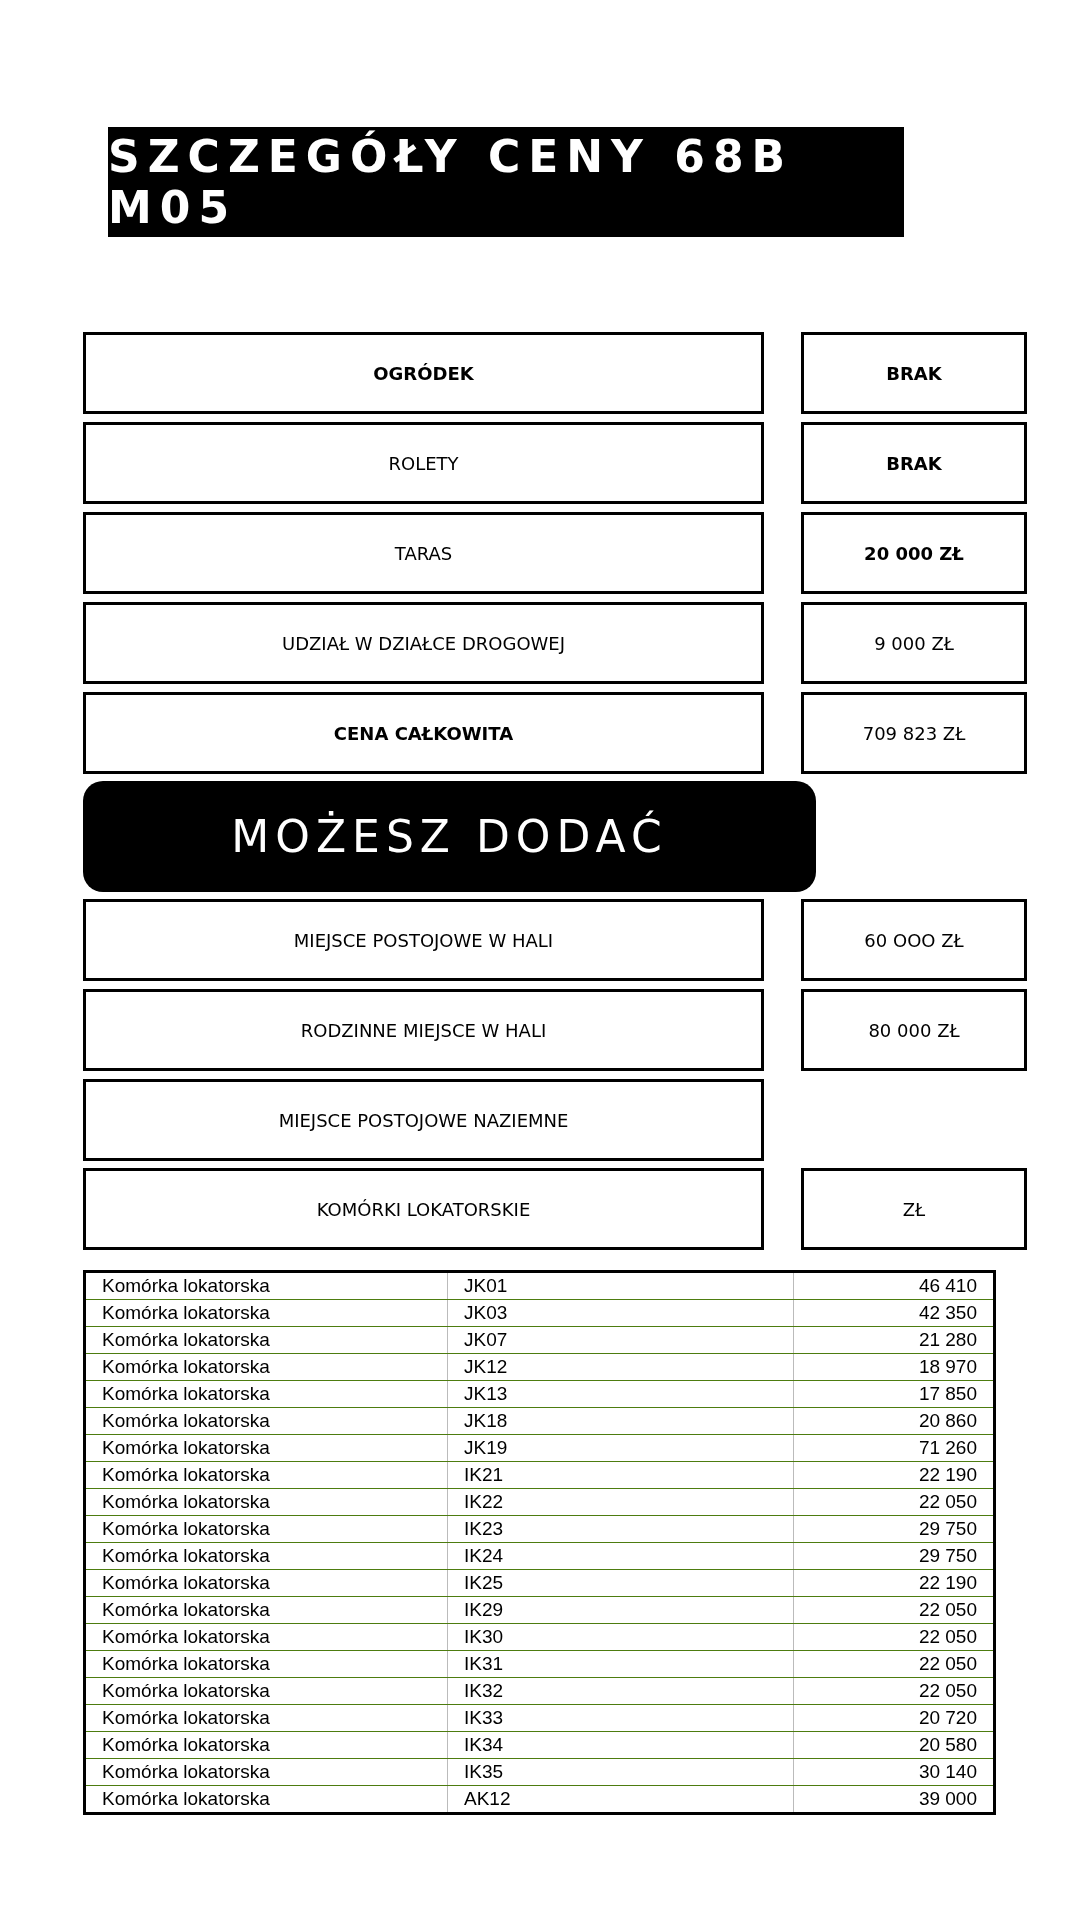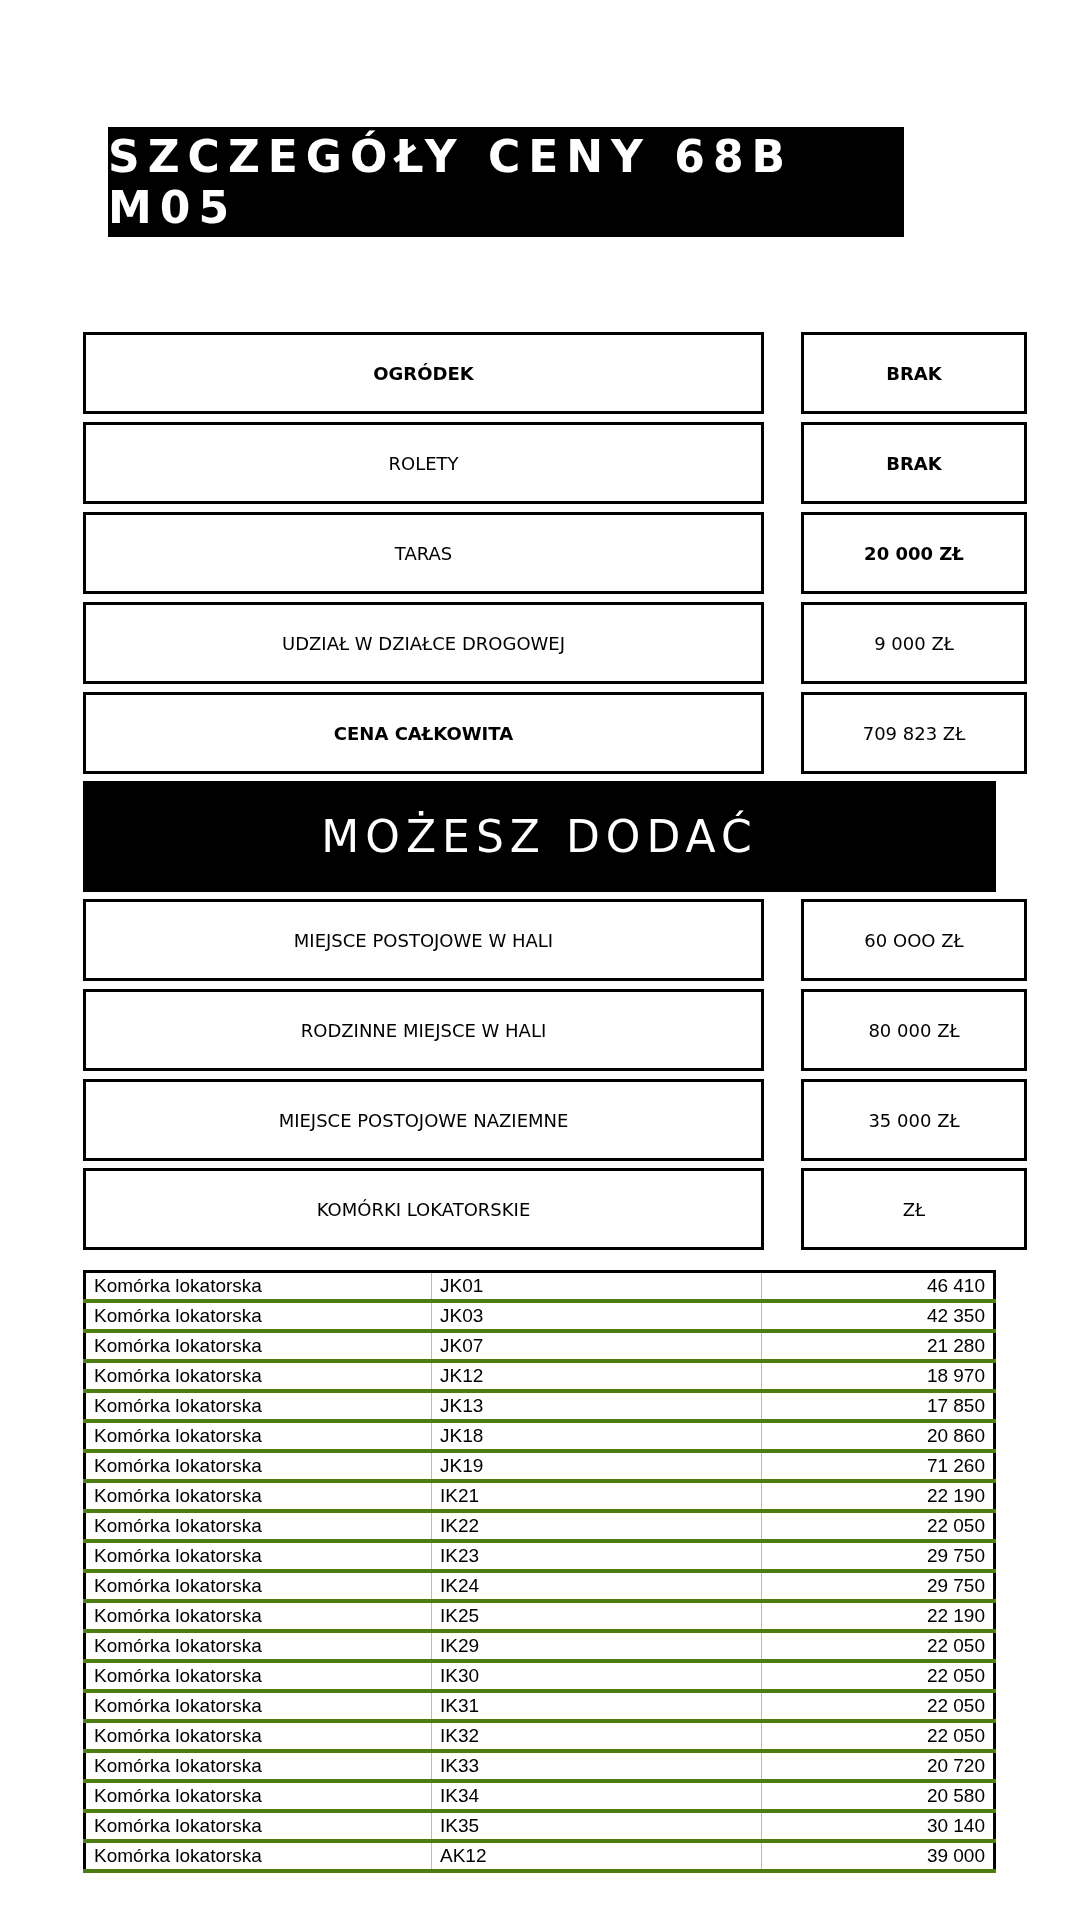--- a/index.html
+++ b/index.html
@@ -4,24 +4,24 @@
 <style>
   html, body { margin:0; padding:0; background:#ffffff; }
   body { width:1080px; height:1920px; position:relative; overflow:hidden; font-family:"DejaVu Sans", sans-serif; color:#000; }
   .title-box { position:absolute; left:108px; top:127px; width:796px; height:110px; background:#000; display:flex; align-items:center; justify-content:center; }
   .title-box span { color:#fff; font-size:44px; font-weight:bold; letter-spacing:8px; }
   .row { position:absolute; left:83px; width:913px; height:82px; }
   .cell { position:absolute; top:0; height:82px; box-sizing:border-box; border:3px solid #000; display:flex; align-items:center; justify-content:center; font-size:18px; background:#fff; }
   .cell.label { left:0; width:681px; }
   .cell.value { left:718px; width:226px; }
   .bold { font-weight:bold; }
-  .banner { position:absolute; left:83px; top:781px; width:913px; height:111px; background:#000; display:flex; align-items:center; justify-content:center; }
+  .banner { position:absolute; left:83px; top:781px; width:733px; height:111px; background:#000; display:flex; align-items:center; justify-content:center;border-radius:20px; }
   .banner span { color:#fff; font-size:44px; font-weight:normal; letter-spacing:6px; font-family:"DejaVu Sans", sans-serif; }
   .storage-table { position:absolute; left:83px; top:1270px; width:913px; box-sizing:border-box; border:3px solid #000; border-collapse:collapse; font-family:"Liberation Sans", sans-serif; font-size:19px; }
-  .storage-table td { height:26px; padding:0 8px; border-bottom:4px solid #4d7c0f; border-right:1px solid #bbb; white-space:nowrap; line-height:26px; }
+  .storage-table td { height:26px; padding:0 16px; border-bottom:1px solid #4d7c0f; border-right:1px solid #bbb; white-space:nowrap; line-height:26px; }
   .storage-table td.c1 { width:329px; }
   .storage-table td.c2 { width:313px; }
   .storage-table td.c3 { text-align:right; border-right:none; }
 </style>
 </head>
 <body>
 
 <div class="title-box">
   <span>SZCZEGÓŁY CENY 68B M05</span>
 </div>
@@ -54,21 +54,20 @@
 <div class="row" style="top:899px">
   <div class="cell label">MIEJSCE POSTOJOWE W HALI</div>
   <div class="cell value">60 OOO ZŁ</div>
 </div>
 <div class="row" style="top:989px">
   <div class="cell label">RODZINNE MIEJSCE W HALI</div>
   <div class="cell value">80 000 ZŁ</div>
 </div>
 <div class="row" style="top:1079px">
   <div class="cell label">MIEJSCE POSTOJOWE NAZIEMNE</div>
-  <div class="cell value">35 000 ZŁ</div>
 </div>
 <div class="row" style="top:1168px">
   <div class="cell label">KOMÓRKI LOKATORSKIE</div>
   <div class="cell value">ZŁ</div>
 </div>
 
 <table class="storage-table">
   <tbody id="storage-body">
       <tr>
         <td class="c1">Komórka lokatorska</td>

